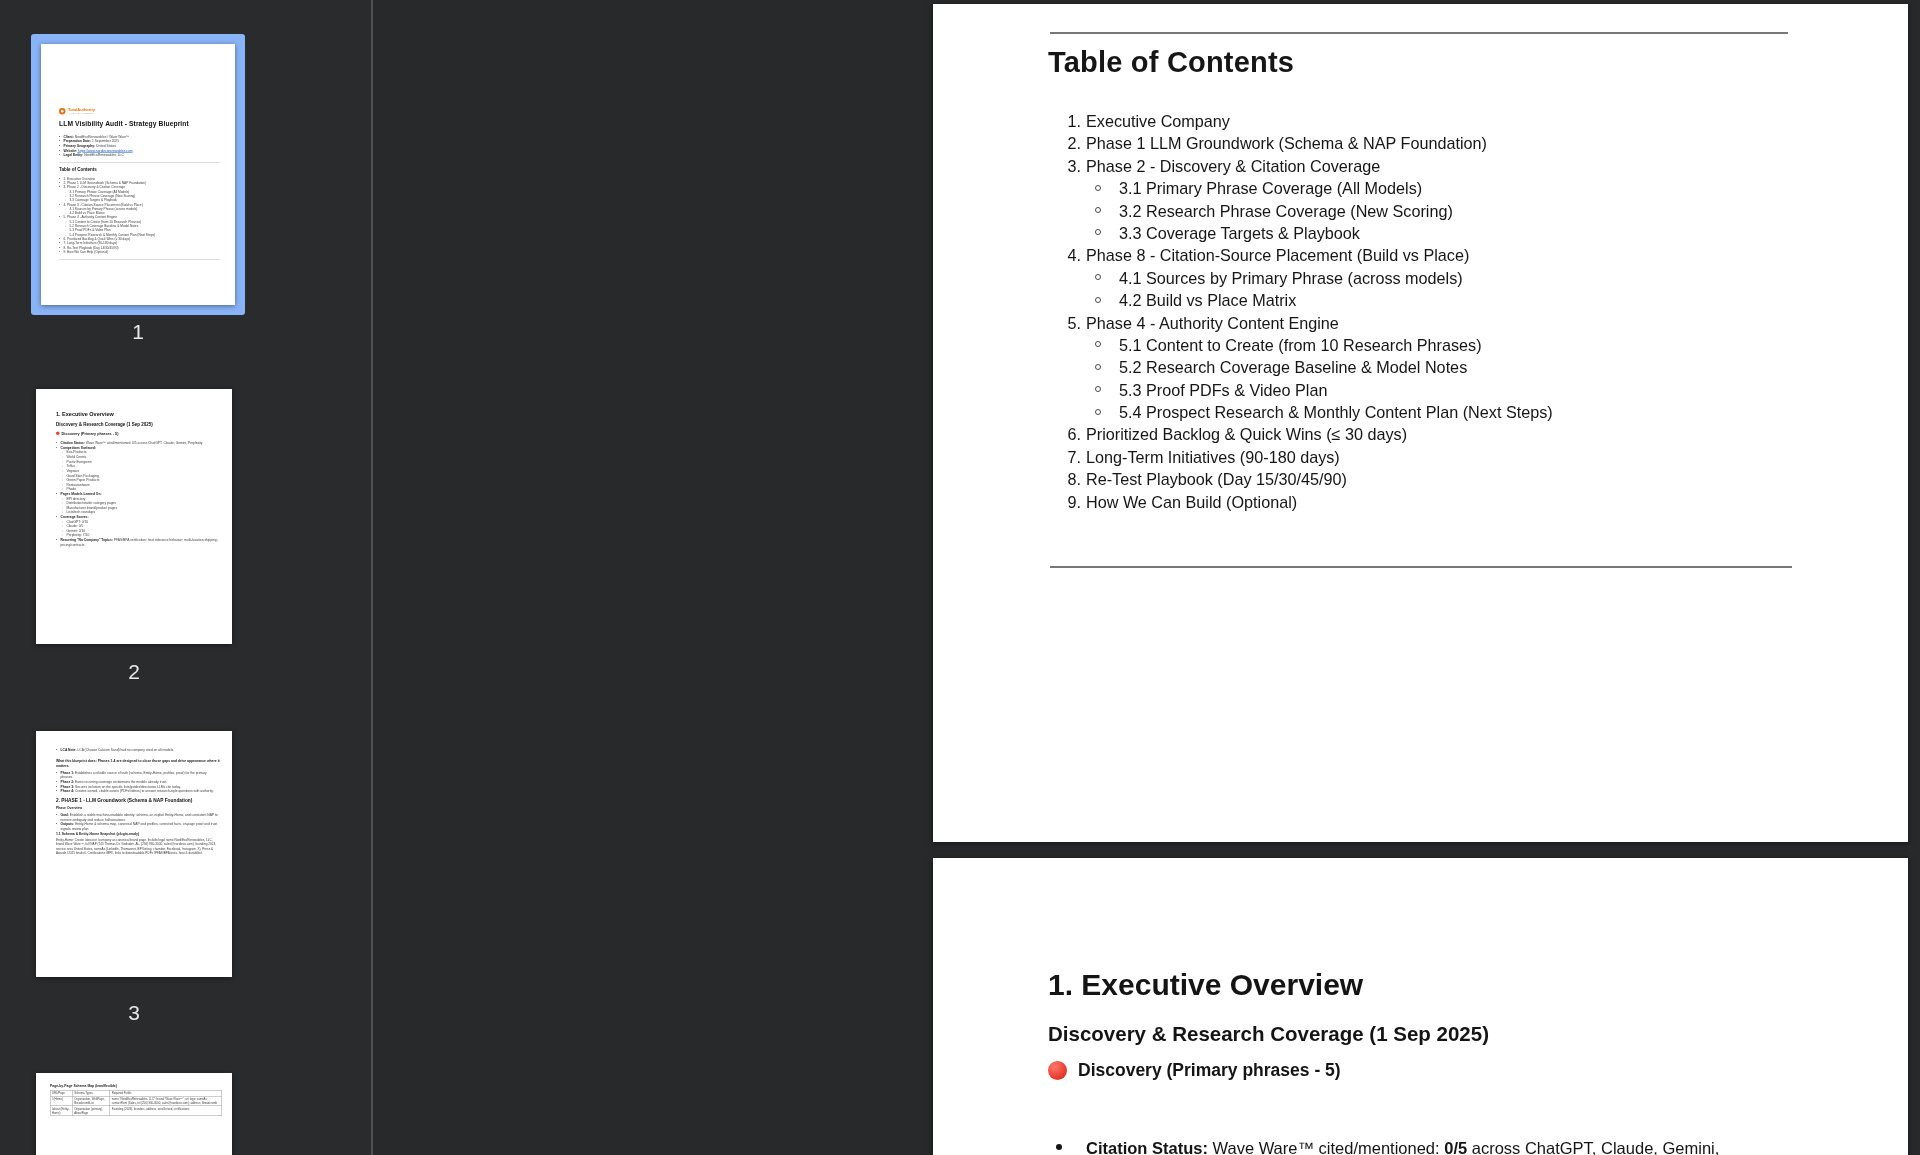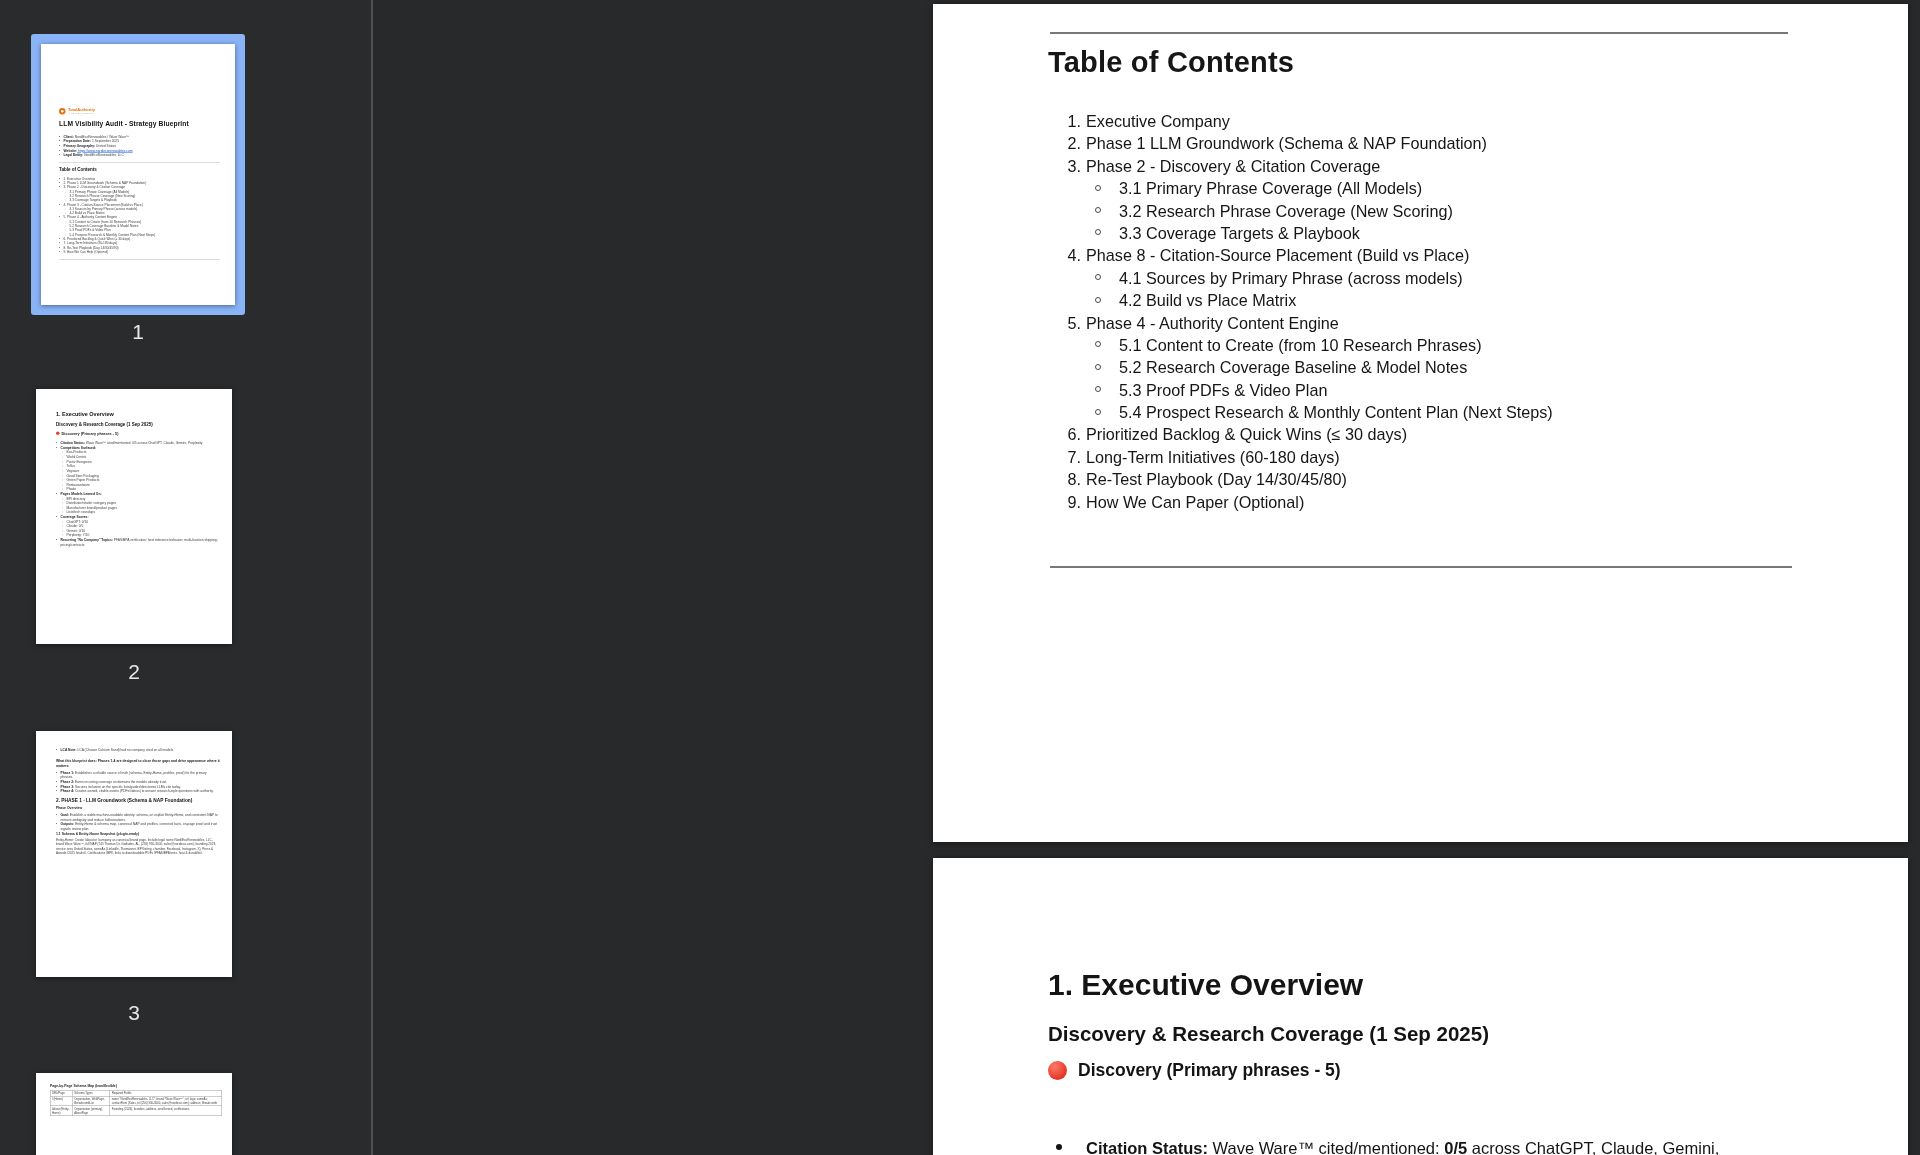--- a/index.html
+++ b/index.html
@@ -377,23 +377,23 @@
           <div class="toc-row lvl2"><span class="circ"></span><span>3.3 Coverage Targets &amp; Playbook</span></div>
           <div class="toc-row lvl1"><span class="num">4.</span><span>Phase 8 - Citation-Source Placement (Build vs Place)</span></div>
           <div class="toc-row lvl2"><span class="circ"></span><span>4.1 Sources by Primary Phrase (across models)</span></div>
           <div class="toc-row lvl2"><span class="circ"></span><span>4.2 Build vs Place Matrix</span></div>
           <div class="toc-row lvl1"><span class="num">5.</span><span>Phase 4 - Authority Content Engine</span></div>
           <div class="toc-row lvl2"><span class="circ"></span><span>5.1 Content to Create (from 10 Research Phrases)</span></div>
           <div class="toc-row lvl2"><span class="circ"></span><span>5.2 Research Coverage Baseline &amp; Model Notes</span></div>
           <div class="toc-row lvl2"><span class="circ"></span><span>5.3 Proof PDFs &amp; Video Plan</span></div>
           <div class="toc-row lvl2"><span class="circ"></span><span>5.4 Prospect Research &amp; Monthly Content Plan (Next Steps)</span></div>
           <div class="toc-row lvl1"><span class="num">6.</span><span>Prioritized Backlog &amp; Quick Wins (≤ 30 days)</span></div>
-          <div class="toc-row lvl1"><span class="num">7.</span><span>Long-Term Initiatives (60-180 days)</span></div>
-          <div class="toc-row lvl1"><span class="num">8.</span><span>Re-Test Playbook (Day 14/30/45/80)</span></div>
-          <div class="toc-row lvl1"><span class="num">9.</span><span>How We Can Paper (Optional)</span></div>
+          <div class="toc-row lvl1"><span class="num">7.</span><span>Long-Term Initiatives (90-180 days)</span></div>
+          <div class="toc-row lvl1"><span class="num">8.</span><span>Re-Test Playbook (Day 15/30/45/90)</span></div>
+          <div class="toc-row lvl1"><span class="num">9.</span><span>How We Can Build (Optional)</span></div>
         </div>
       <div class="hr-doc hr-bottom"></div>
     </section>
 
     <section class="page page-exec">
       <h1 class="exec-title">1. Executive Overview</h1>
       <h2 class="exec-sub">Discovery &amp; Research Coverage (1 Sep 2025)</h2>
       <div class="status-line">
         <span class="red-dot"></span>
         <span>Discovery (Primary phrases - 5)</span>

